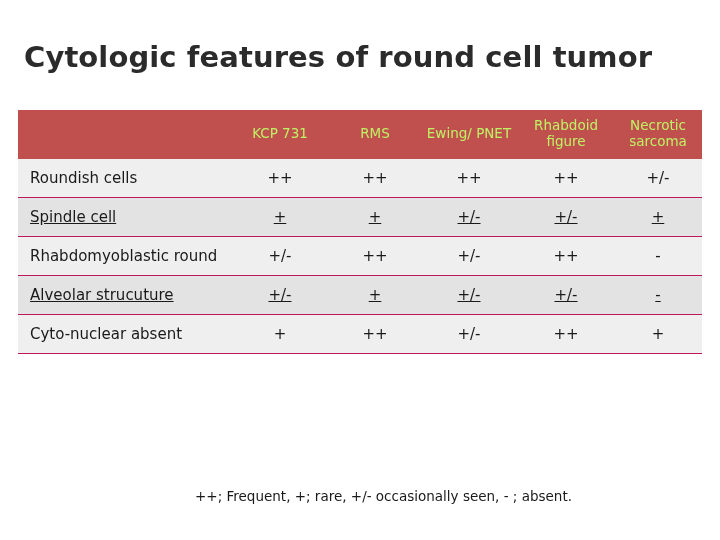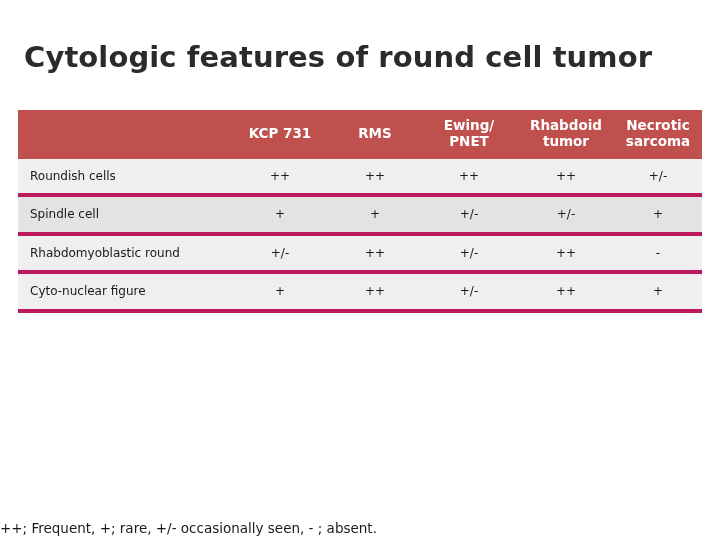--- a/index.html
+++ b/index.html
@@ -43,57 +43,56 @@
   }
   table.matrix col.c0 { width: 212px; }
   table.matrix col.c1 { width: 100px; }
   table.matrix col.c2 { width: 90px; }
   table.matrix col.c3 { width: 98px; }
   table.matrix col.c4 { width: 96px; }
   table.matrix col.c5 { width: 88px; }
 
   table.matrix thead th {
     background: #c0504d;
-    color: #ffffff;
+    color: #bef264;
     font-size: 13.5px;
-    font-weight: bold;
+    font-weight: normal;
     padding: 8px 4px 10px 4px;
     vertical-align: middle;
     line-height: 1.15;
     text-align: center;
     border: none;
   }
   table.matrix thead th.corner {
     background: #c0504d;
   }
   table.matrix tbody td {
-    font-size: 12px;
+    font-size: 15px;
     color: #1a1a1a;
     padding: 10px 6px;
     text-align: center;
     vertical-align: middle;
-    border-bottom: 4px solid #be185d;
+    border-bottom: 1px solid #be185d;
     line-height: 1.2;
   }
   table.matrix tbody td.rowlabel {
     text-align: left;
     padding-left: 12px;
   }
   table.matrix tbody tr.band-a td { background: #efefef; }
-  table.matrix tbody tr.band-b td { background: #e3e3e3; }
+  table.matrix tbody tr.band-b td { background: #e3e3e3; text-decoration: underline; }
 
   .footnote {
     position: absolute;
     left: 0;
     top: 488px;
     width: 572px;
-    text-align: left;
+    text-align: right;
     font-size: 13.5px;
     color: #1a1a1a;
-    margin-top: 32px;
   }
 </style>
 </head>
 <body>
 
 <div class="slide">
 
   <div class="title">Cytologic features of round cell tumor</div>
 
   <div class="table-wrap">
@@ -105,21 +104,21 @@
           <col class="c3">
           <col class="c4">
           <col class="c5">
       </colgroup>
       <thead>
         <tr>
           <th class="corner"></th>
           <th>KCP 731</th>
           <th>RMS</th>
           <th>Ewing/ PNET</th>
-          <th>Rhabdoid tumor</th>
+          <th>Rhabdoid figure</th>
           <th>Necrotic sarcoma</th>
         </tr>
       </thead>
       <tbody>
         <tr class="band-a">
           <td class="rowlabel">Roundish cells</td>
           <td>++</td>
           <td>++</td>
           <td>++</td>
           <td>++</td>
@@ -134,22 +133,30 @@
           <td>+</td>
         </tr>
         <tr class="band-a">
           <td class="rowlabel">Rhabdomyoblastic round</td>
           <td>+/-</td>
           <td>++</td>
           <td>+/-</td>
           <td>++</td>
           <td>-</td>
         </tr>
+        <tr class="band-b">
+          <td class="rowlabel">Alveolar strucuture</td>
+          <td>+/-</td>
+          <td>+</td>
+          <td>+/-</td>
+          <td>+/-</td>
+          <td>-</td>
+        </tr>
         <tr class="band-a">
-          <td class="rowlabel">Cyto-nuclear figure</td>
+          <td class="rowlabel">Cyto-nuclear absent</td>
           <td>+</td>
           <td>++</td>
           <td>+/-</td>
           <td>++</td>
           <td>+</td>
         </tr>
       </tbody>
     </table>
   </div>
 

